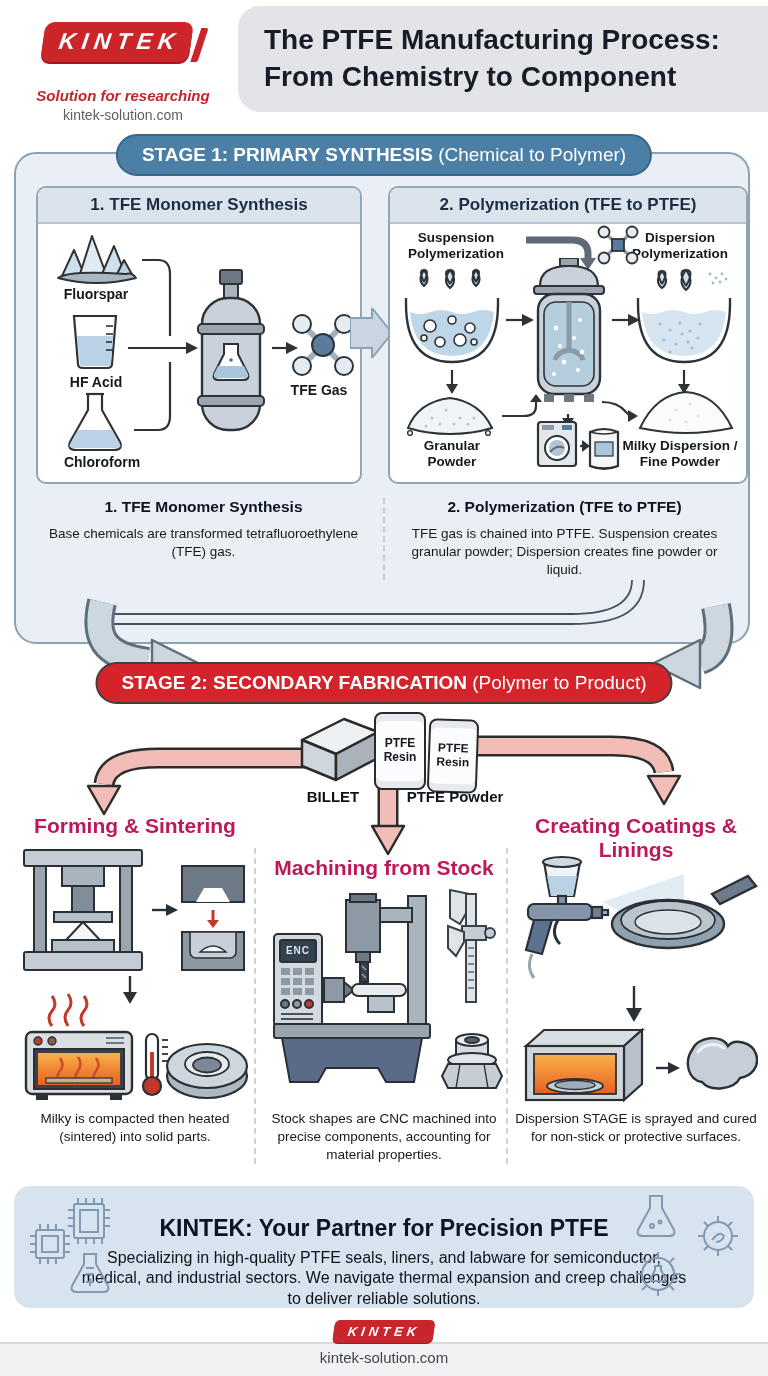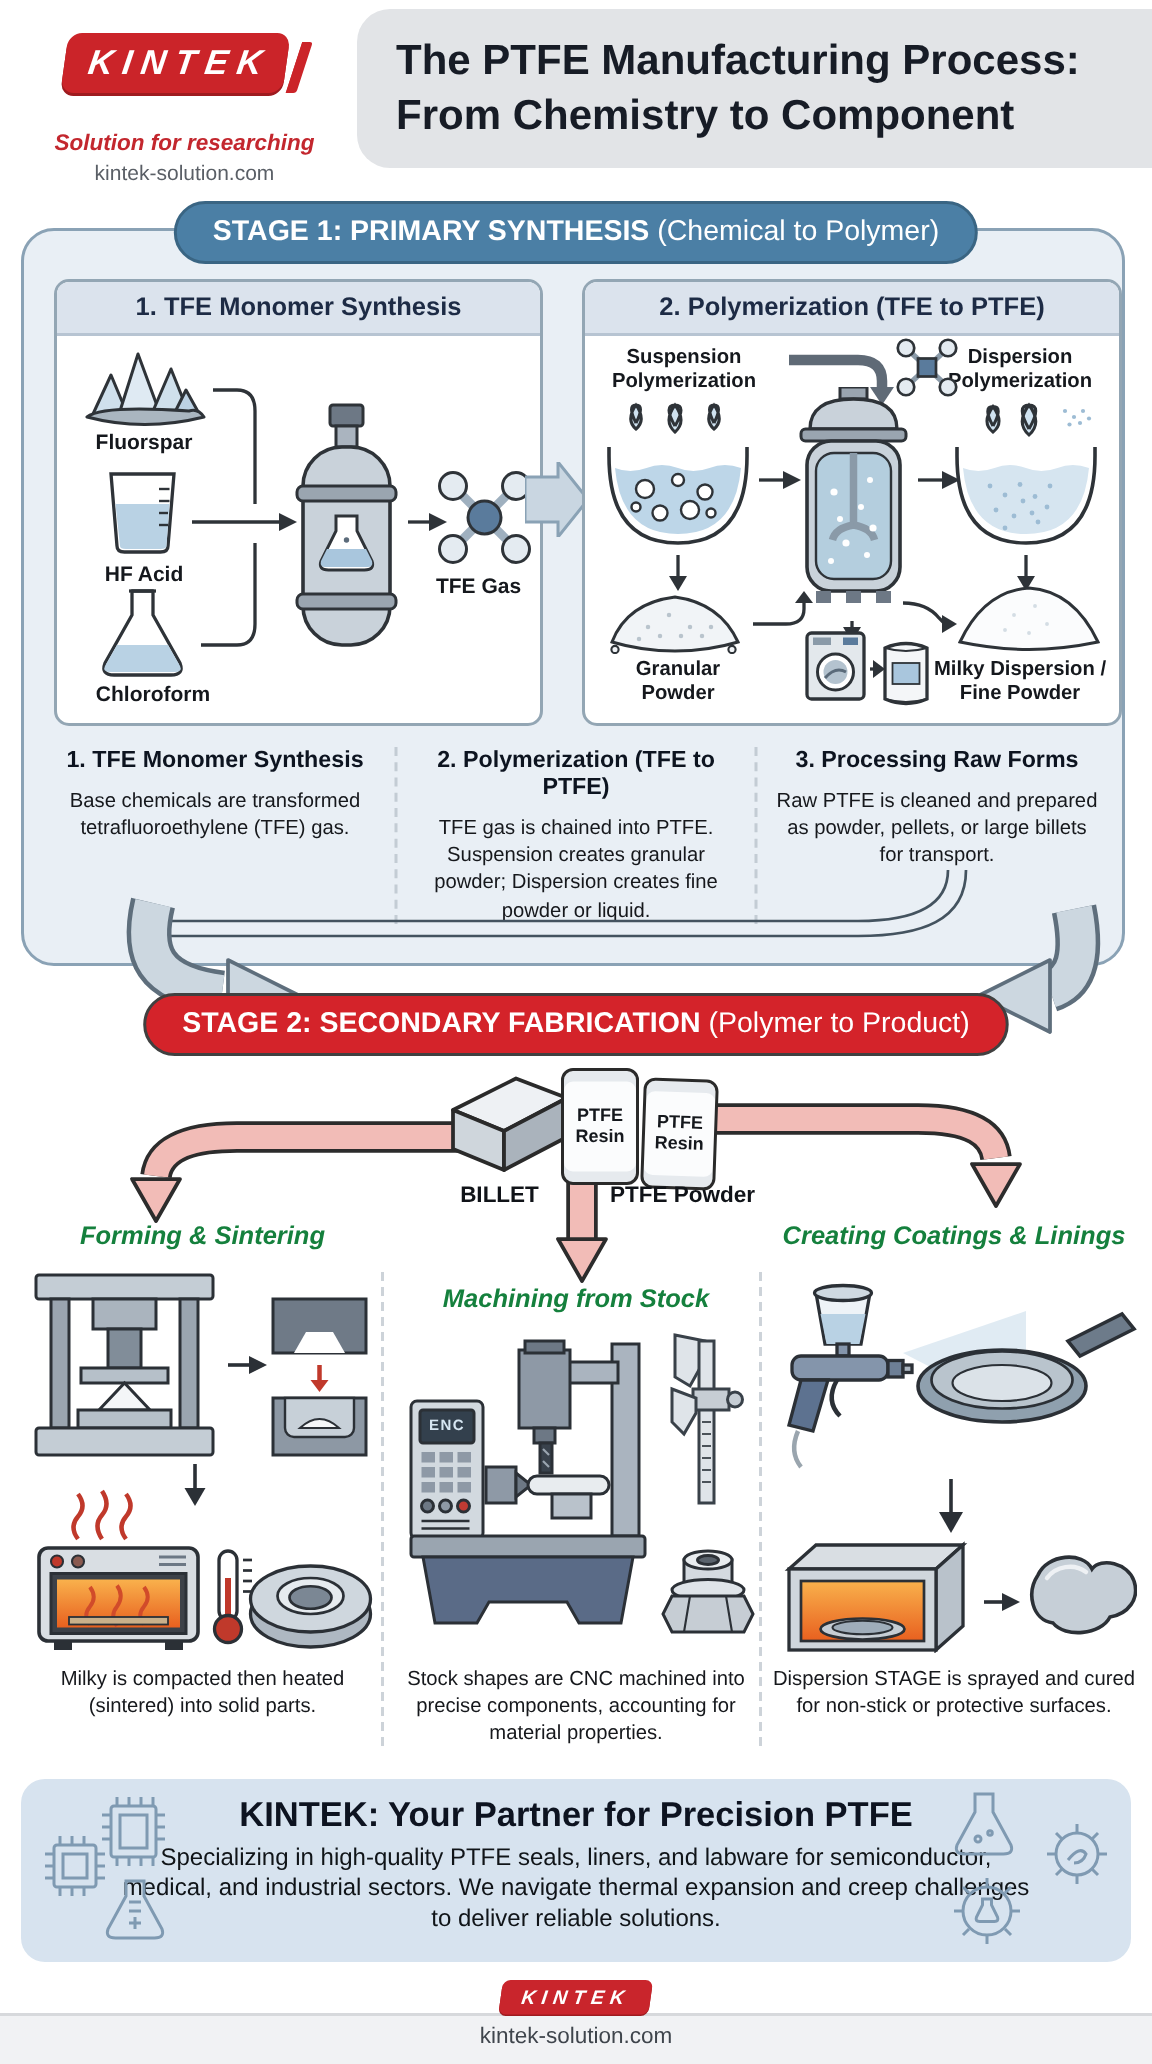--- a/index.html
+++ b/index.html
@@ -45,29 +45,29 @@
   .step + .step{border-left:2px dashed #c3ccd4;}
   .step-title{font-size:15.5px;font-weight:bold;text-align:center;color:#0d1420;margin-bottom:9px;}
   .step-body{font-size:13.5px;text-align:center;color:#16181c;line-height:1.35;}
 
   
   .mat-label{font-weight:bold;font-size:15px;color:#101318;text-align:center;}
   .bag{background:#fbfcfd;border:2.5px solid #2a2a2a;border-radius:8px;
       box-shadow:inset 0 7px 0 #e6eaee, inset 0 -7px 0 #e6eaee;
       display:flex;align-items:center;justify-content:center;text-align:center;
       font-weight:bold;font-size:12px;color:#15181d;line-height:1.15;}
-  .col-h{font-size:17px;font-weight:bold;color:#15803d;text-align:center;font-style:italic;}
+  .col-h{font-size:21px;font-weight:bold;color:#be185d;text-align:center;}
   .col-cap{font-size:13.5px;color:#16181c;text-align:center;line-height:1.32;}
   .vsep{border-left:2px dashed #cdd3d9;width:0;height:316px;top:848px;}
   .enc-screen{color:#d7e6f2;font-size:10px;font-weight:bold;letter-spacing:1px;
       text-align:center;line-height:22px;}
 
   
   .partner{left:14px;top:1186px;width:740px;height:122px;background:#d7e3ef;border-radius:16px;}
-  .pt-title{margin-top:10px;font-size:23px;font-weight:bold;text-align:center;color:#0d1320;}
+  .pt-title{margin-top:29px;font-size:23px;font-weight:bold;text-align:center;color:#0d1320;}
   .pt-body{margin:6px auto 0;width:606px;font-size:16px;text-align:center;line-height:1.28;color:#101418;}
 
   
   .footer-strip{left:0;top:1342px;width:768px;height:34px;background:#f1f2f4;border-top:2px solid #d7d9dc;}
   .footer-logo{top:1320px;left:50%;transform:translateX(-50%) skewX(-8deg);background:#c9252c;
       color:#fff;font-size:13px;font-weight:bold;font-style:italic;letter-spacing:4px;
       padding:4px 14px;border-radius:5px;z-index:3;box-shadow:0 1px 0 #9e1b1f;}
   .footer-url{top:1349px;left:0;width:768px;text-align:center;font-size:15px;color:#3f454c;}
   svg{display:block;}
 </style>
@@ -344,24 +344,20 @@
   </div>
 
   <div class="abs steps-row">
     <div class="step">
       <div class="step-title">1. TFE Monomer Synthesis</div>
       <div class="step-body">Base chemicals are transformed tetrafluoroethylene (TFE) gas.</div>
     </div>
     <div class="step">
       <div class="step-title">2. Polymerization (TFE to PTFE)</div>
       <div class="step-body">TFE gas is chained into PTFE. Suspension creates granular powder; Dispersion creates fine powder or liquid.</div>
-    </div>
-    <div class="step">
-      <div class="step-title">3. Processing Raw Forms</div>
-      <div class="step-body">Raw PTFE is cleaned and prepared as powder, pellets, or large billets for transport.</div>
     </div>
   </div>
 
   <svg class="abs" style="left:20px;top:580px;" width="730" height="60" viewBox="0 0 730 60">
     <g stroke="#44535f" stroke-width="1.8" fill="none">
       <path d="M 612,0 C 612,26 586,34 552,34 L 92,34"></path>
       <path d="M 624,0 C 624,34 594,44 552,44 L 80,44"></path>
     </g>
   </svg>
 

